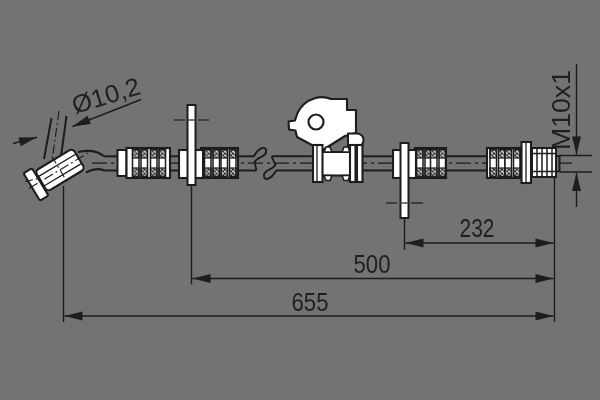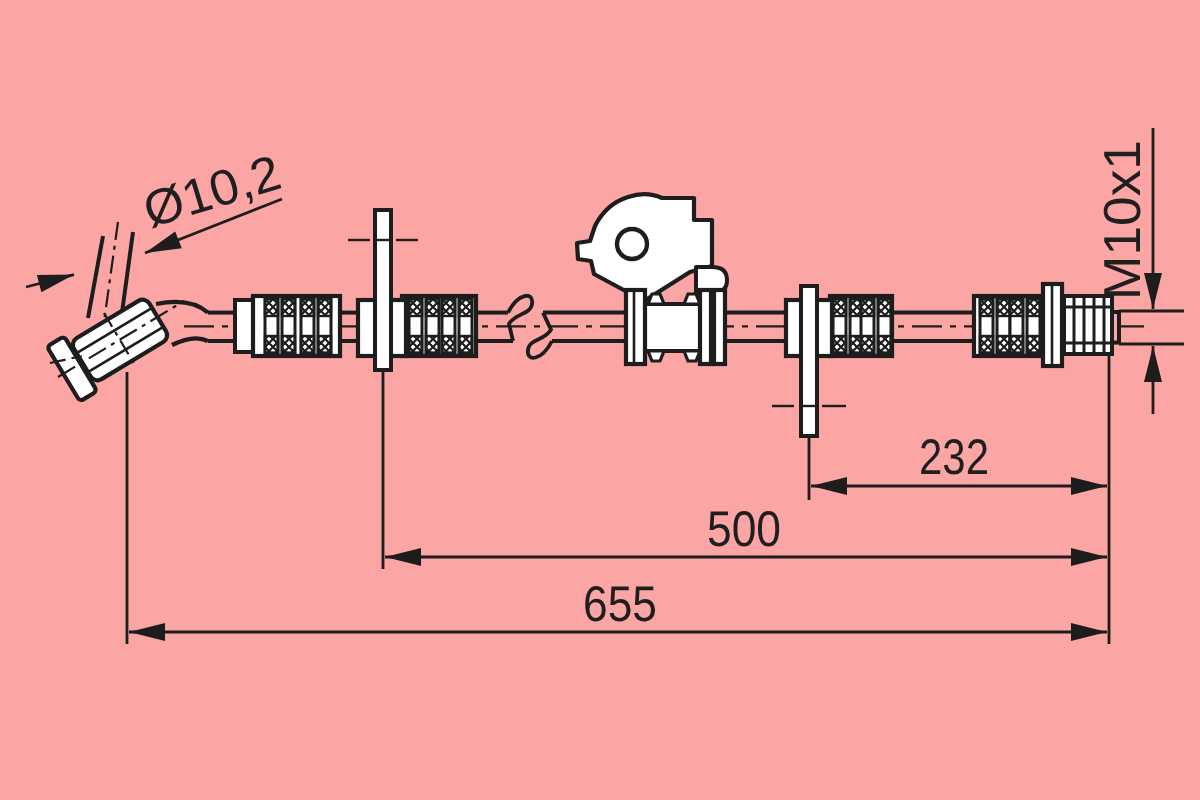--- a/index.html
+++ b/index.html
@@ -1,16 +1,16 @@
 <!DOCTYPE html>
 <html><head>
 <meta charset="utf-8">
 <style>
   html,body{margin:0;padding:0;background:#ffffff;}
-  .stage{position:relative;width:600px;height:400px;background:#fca5a5;overflow:hidden;
+  .stage{position:relative;width:600px;height:400px;background:#737373;overflow:hidden;
          font-family:"Liberation Sans", sans-serif;}
   svg{position:absolute;left:0;top:0;}
   svg text{font-family:"Liberation Sans", sans-serif;fill:#1f1f1f;}
   .dimtxt{font-size:25px;}
   .callout{font-size:25px;}
   .thread{font-size:26px;}
 </style>
 </head>
 <body>
 

